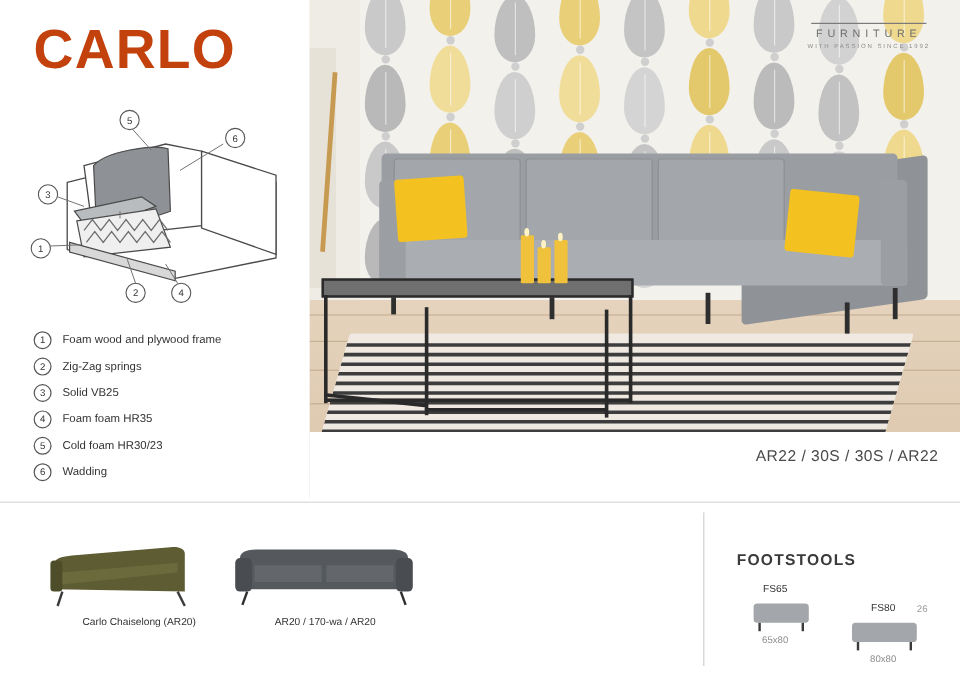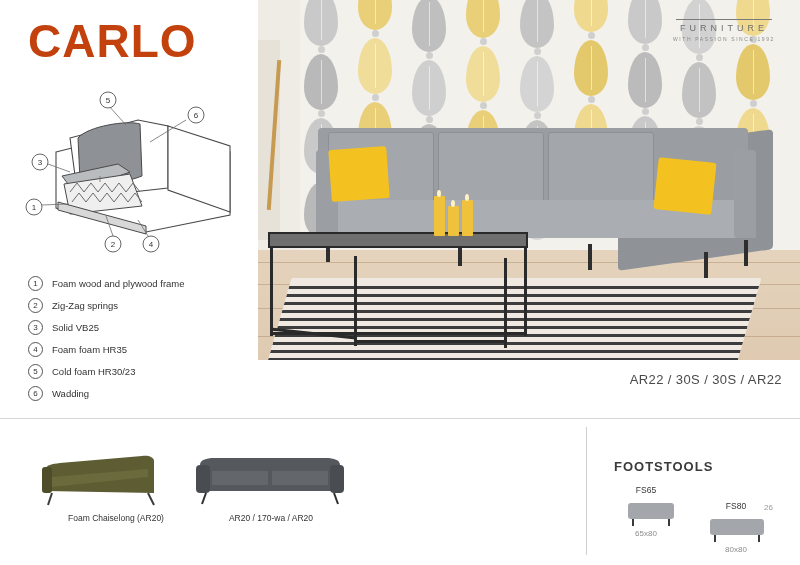--- a/index.html
+++ b/index.html
@@ -370,21 +370,21 @@
     <div class="prod" style="left:36px; top:28px; width:160px;">
       <div class="sil" style="height:60px;">
         <svg width="160" height="60" viewBox="0 0 160 60" xmlns="http://www.w3.org/2000/svg">
           <path d="M10,22 L10,44 L118,46 L118,14 C118,10 112,8 106,9 L24,16 C16,17 10,18 10,22 Z" fill="#5d5c33"></path>
           <rect x="6" y="20" width="10" height="26" rx="3" fill="#4e4d2a"></rect>
           <path d="M16,30 L112,22 L112,30 L16,40 Z" fill="#6a6a3c"></path>
           <line x1="16" y1="46" x2="12" y2="58" stroke="#3a3a3a" stroke-width="2"></line>
           <line x1="112" y1="46" x2="118" y2="58" stroke="#3a3a3a" stroke-width="2"></line>
         </svg>
       </div>
-      <div class="prod-cap">Foam Chaiselong (AR20)</div>
+      <div class="prod-cap">Carlo Chaiselong (AR20)</div>
     </div>
 
     <div class="prod" style="left:186px; top:28px; width:170px;">
       <div class="sil" style="height:60px;">
         <svg width="170" height="60" viewBox="0 0 170 60" xmlns="http://www.w3.org/2000/svg">
           <path d="M14,18 C14,13 20,11 28,11 L140,11 C148,11 154,13 154,18 L154,44 L14,44 Z" fill="#55595e"></path>
           <rect x="10" y="18" width="14" height="28" rx="4" fill="#494d52"></rect>
           <rect x="144" y="18" width="14" height="28" rx="4" fill="#494d52"></rect>
           <rect x="26" y="24" width="56" height="14" fill="#63676c"></rect>
           <rect x="86" y="24" width="56" height="14" fill="#63676c"></rect>

